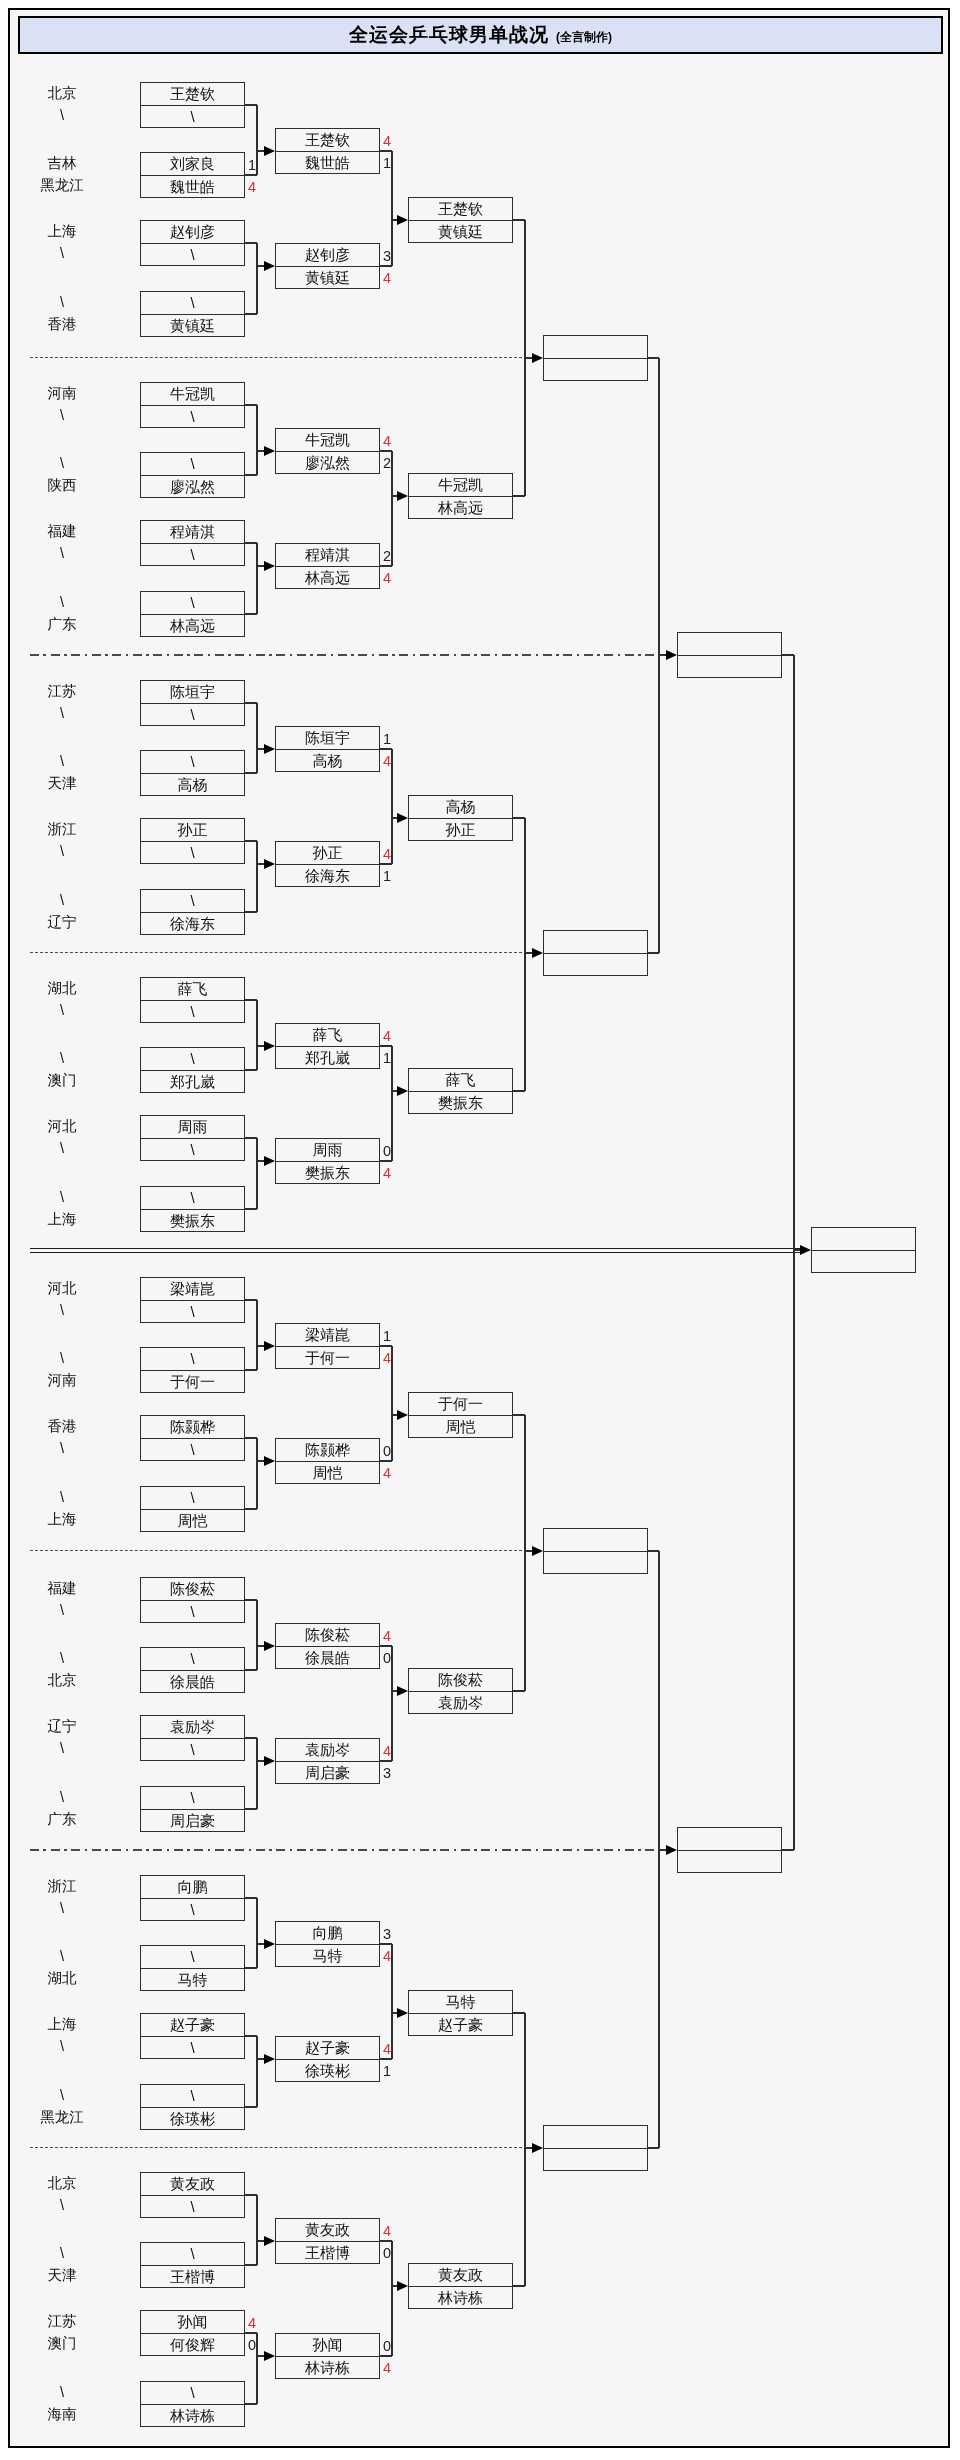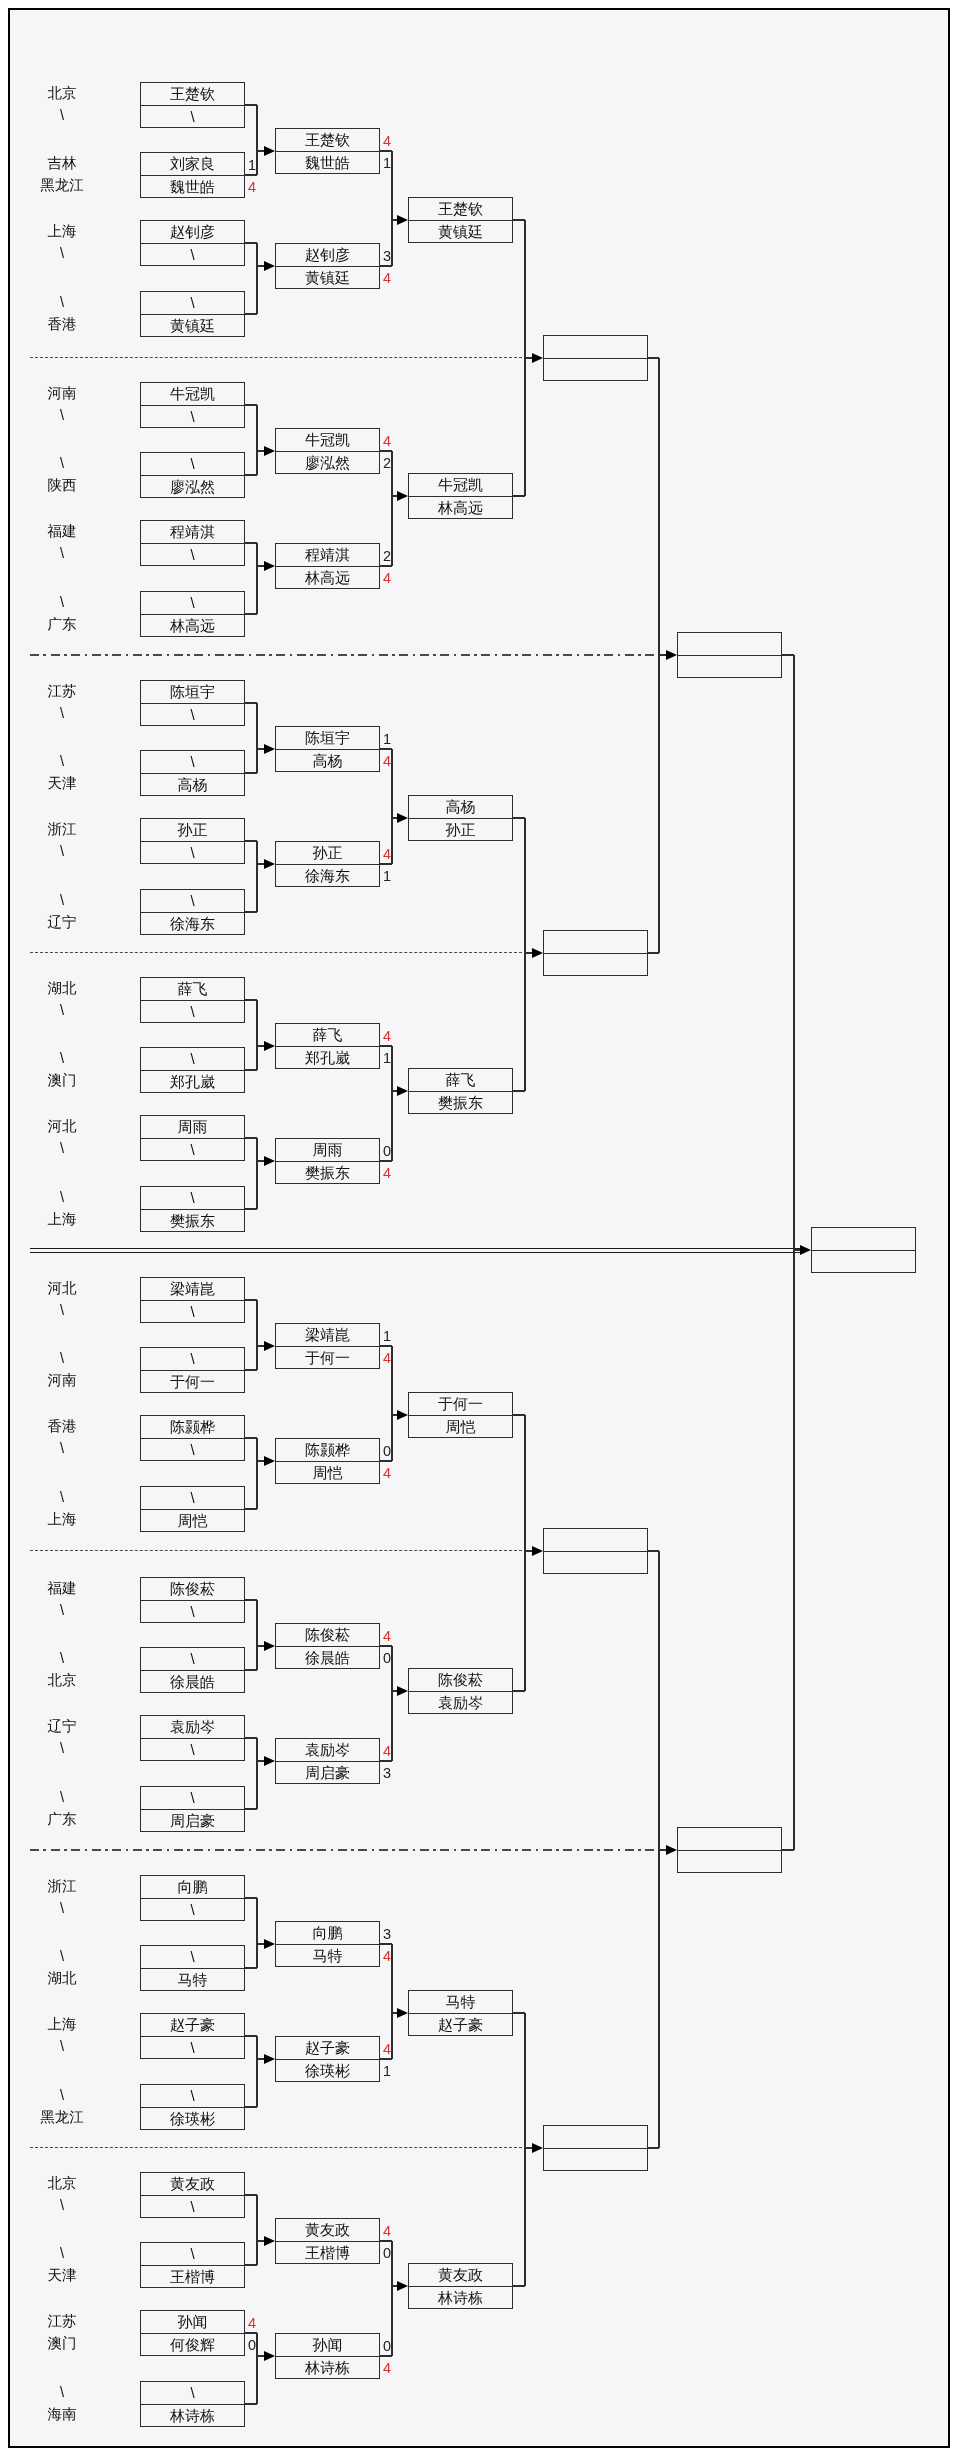--- a/index.html
+++ b/index.html
@@ -25,20 +25,24 @@
   .divider.dashed{border-top:1.6px dashed #4a4a4a;height:0;}
   .divider.dashdot{height:1.7px;
        background:repeating-linear-gradient(90deg,#4a4a4a 0 9px,transparent 9px 13.5px,#4a4a4a 13.5px 16px,transparent 16px 20.5px);}
   .divider.double{height:5px;border-top:1.7px solid #1a1a1a;border-bottom:1.7px solid #1a1a1a;box-sizing:border-box;}
 </style>
 </head>
 <body>
 
 <div id="canvas">
   <div id="frame"></div>
+  <div id="titlebar" style="background: rgb(219, 225, 245);">
+    <span class="main">全运会乒乓球男单战况</span>
+    <span class="credit">(全言制作)</span>
+  </div>
 <div class="divider dashed" style="left: 30px; width: 502px; top: 357.2px;"></div>
     <div class="divider dashdot" style="left: 30px; width: 636px; top: 654.2px;"></div>
     <div class="divider dashed" style="left: 30px; width: 502px; top: 952.2px;"></div>
     <div class="divider double" style="left: 30px; width: 770px; top: 1247.5px;"></div>
     <div class="divider dashed" style="left: 30px; width: 502px; top: 1550.2px;"></div>
     <div class="divider dashdot" style="left: 30px; width: 636px; top: 1849.2px;"></div>
     <div class="divider dashed" style="left: 30px; width: 502px; top: 2147.2px;"></div>
     <div class="mbox" style="left: 140px; top: 82px;">
       <div class="mrow">王楚钦</div>
       <div class="mrow">\</div>

